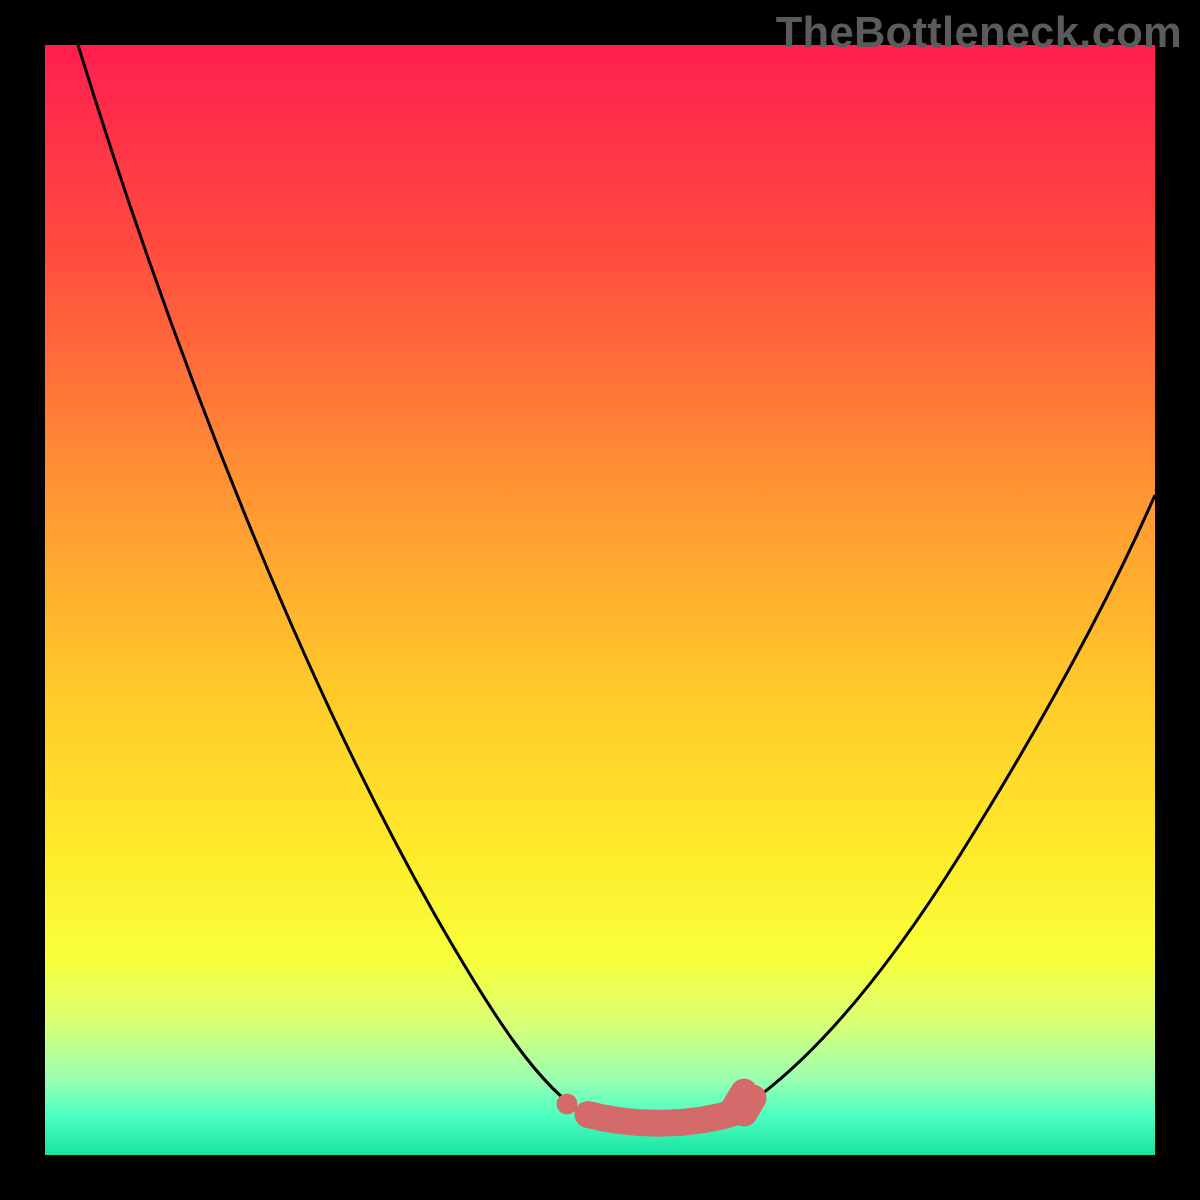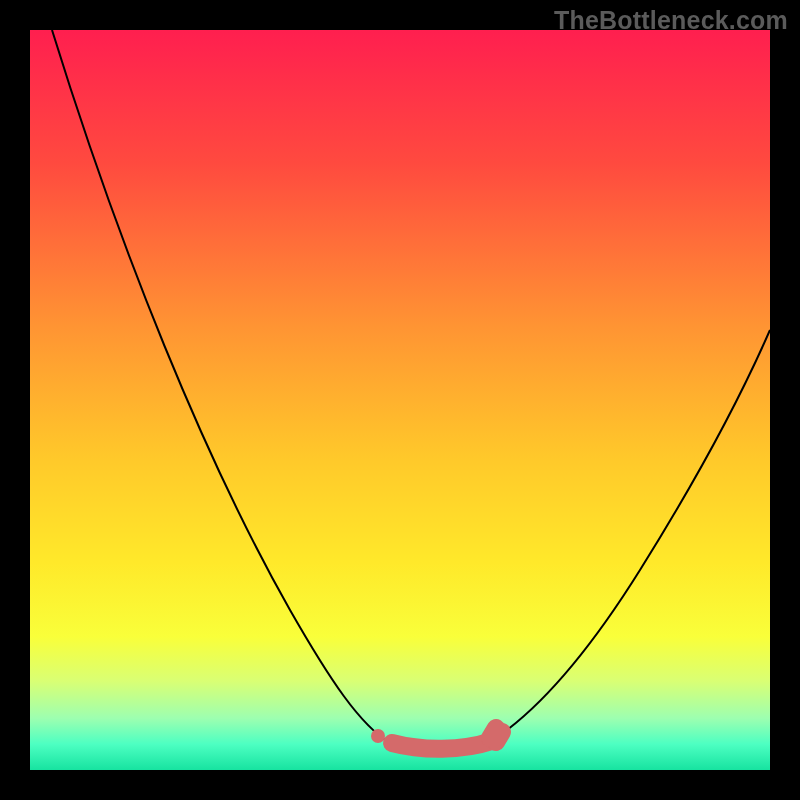--- a/index.html
+++ b/index.html
@@ -23,21 +23,21 @@
     position: absolute;
     left: 0; top: 0;
     width: 100%;
     height: 100%;
   }
   .watermark {
     position: absolute;
     top: 6px;
     right: 12px;
     color: #5b5b5b;
-    font-size: 25px;
+    font-size: 29px;
     font-weight: 600;
     letter-spacing: 0.2px;
   }
   svg {
     position: absolute;
     left: 0; top: 0;
     width: 100%;
     height: 100%;
     overflow: visible;
   }

